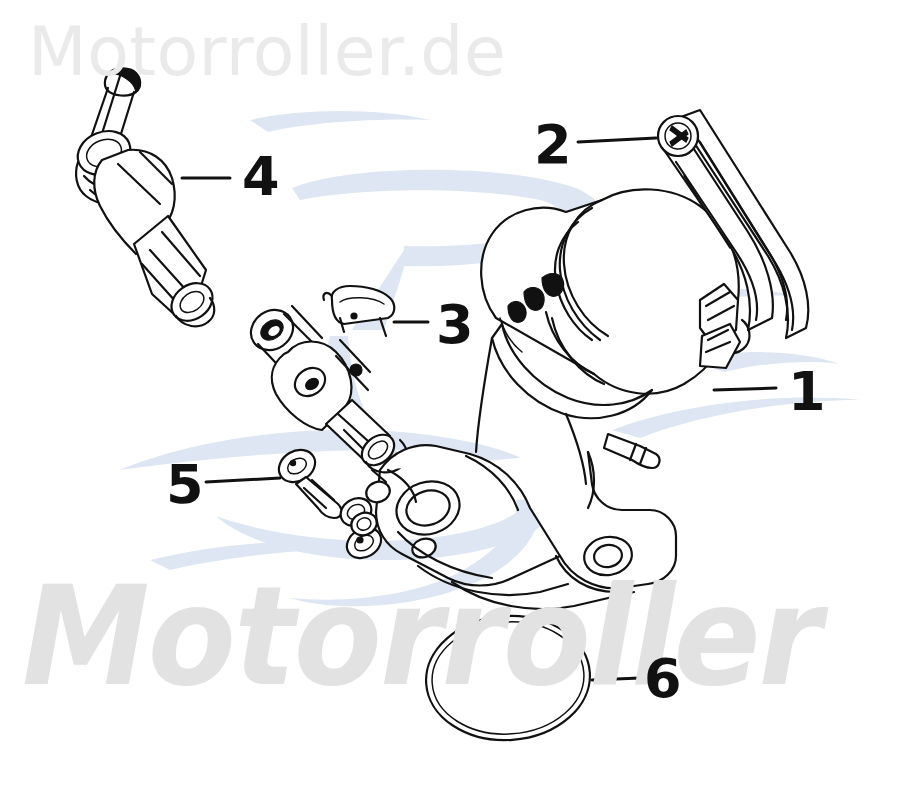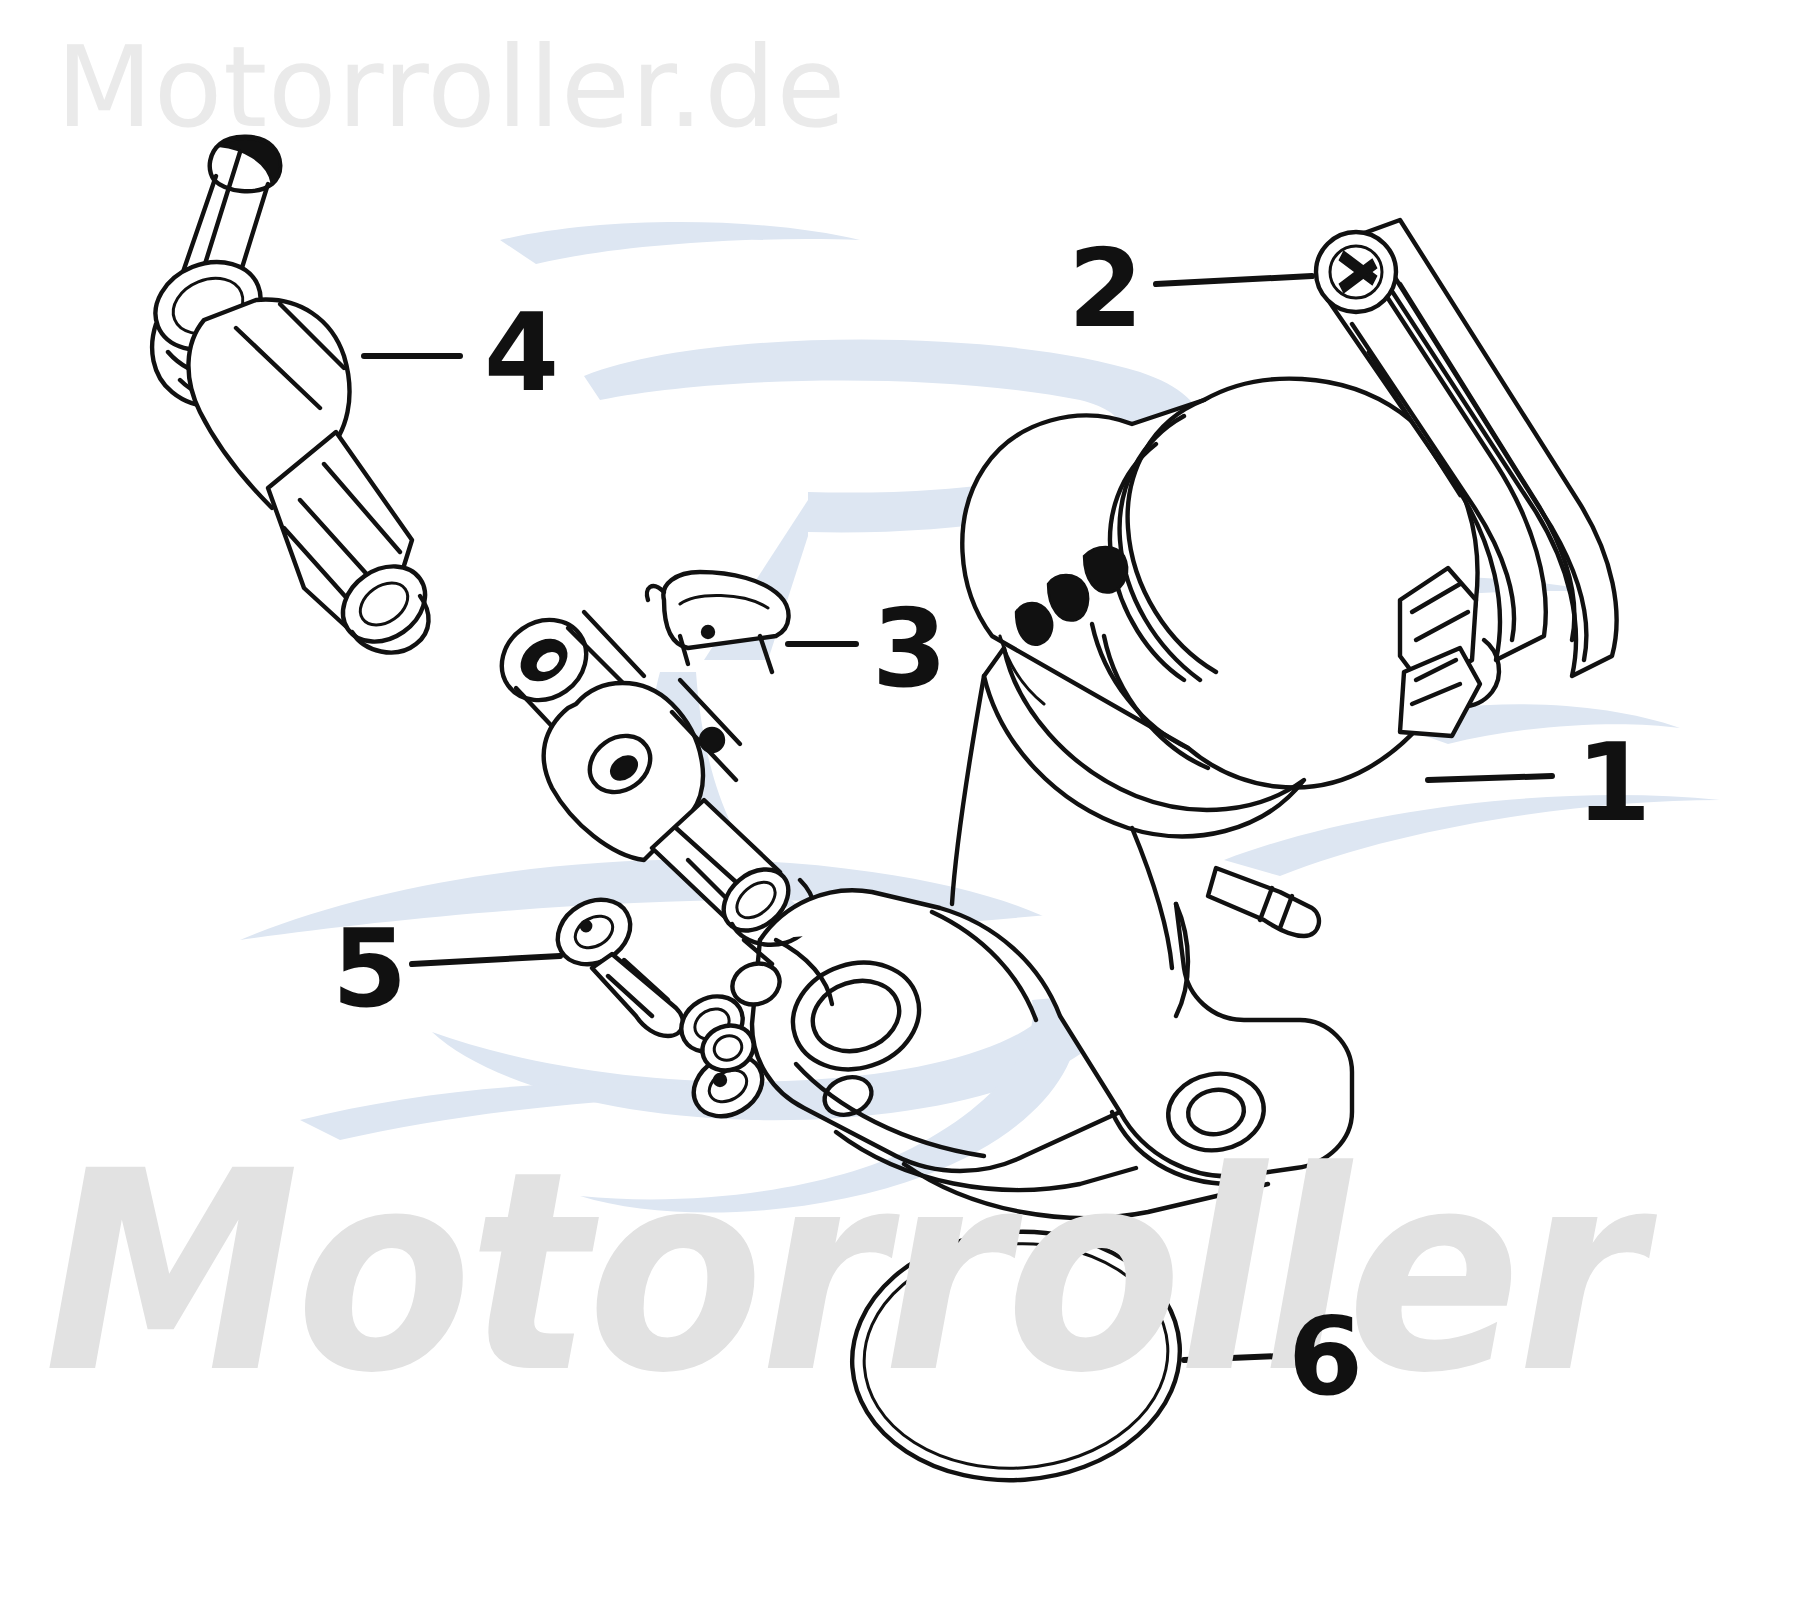--- a/index.html
+++ b/index.html
@@ -22,21 +22,21 @@
     left: 0;
     top: 0;
     width: 900px;
     height: 800px;
   }
   .wm-top {
     position: absolute;
     left: 28px;
     top: 12px;
     font-family: "DejaVu Sans", sans-serif;
-    font-size: 56px;
+    font-size: 68px;
     font-weight: 400;
     letter-spacing: 0.5px;
     color: #eaeaea;
     white-space: nowrap;
     user-select: none;
   }
   .wm-bottom {
     position: absolute;
     left: 22px;
     top: 556px;

